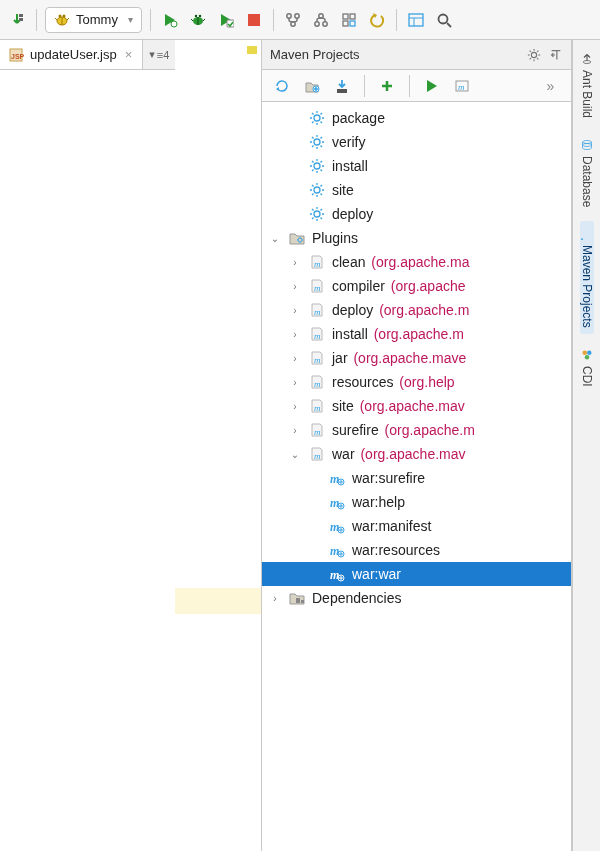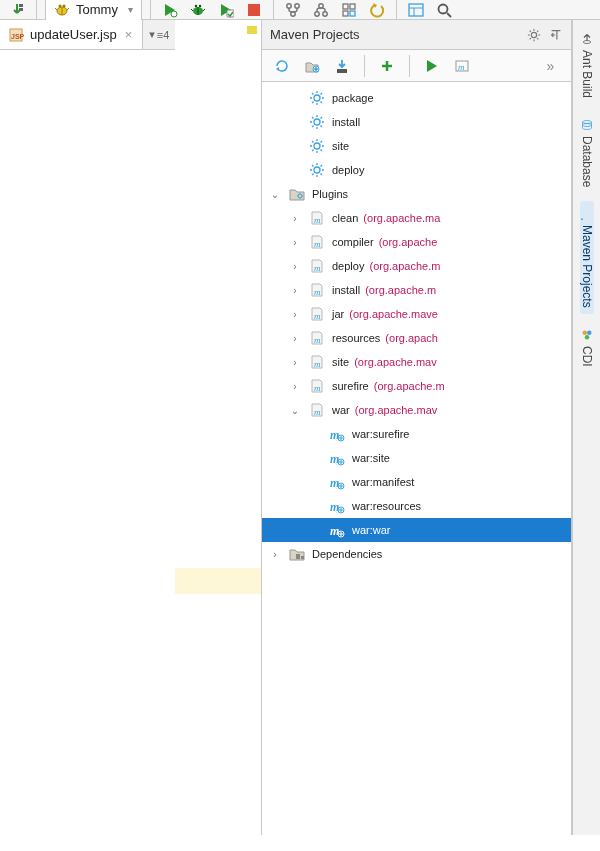--- a/index.html
+++ b/index.html
@@ -1,19 +1,19 @@
 <!DOCTYPE html>
 <html><head>
 <meta charset="utf-8">
 <style>
   * { box-sizing: border-box; margin: 0; padding: 0; }
   body { font-family: "Segoe UI", Arial, sans-serif; font-size: 13px; color: #222; background: #fff; width: 600px; height: 851px; overflow: hidden; }
 
   
-  .toolbar { display: flex; align-items: center; gap: 6px; padding: 3px 6px; border-bottom: 1px solid #c9c9c9; background: #f6f6f6; height: 20px; }
+  .toolbar { display: flex; align-items: center; gap: 6px; padding: 3px 6px; border-bottom: 1px solid #c9c9c9; background: #f6f6f6; height: 40px; }
   .tb-sep { width: 1px; height: 22px; background: #c9c9c9; margin: 0 2px; }
   .tb-btn { width: 22px; height: 22px; display: flex; align-items: center; justify-content: center; border-radius: 3px; cursor: pointer; }
   .run-config { display: flex; align-items: center; gap: 6px; border: 1px solid #c5c5c5; border-radius: 4px; padding: 2px 8px; background: #fff; cursor: pointer; height: 26px; }
   .run-config .chev { color: #888; font-size: 10px; margin-left: 4px; }
 
   
   .main { display: flex; height: calc(851px - 36px); }
   .editor-area { width: 262px; border-right: 1px solid #c9c9c9; display: flex; flex-direction: row; position: relative; }
   .tabbar { display: flex; align-items: center; border-bottom: 1px solid #c9c9c9; background: #f0f0f0; height: 30px; }
   .tab { display: flex; align-items: center; gap: 6px; padding: 4px 8px; border-right: 1px solid #c9c9c9; background: #fff; height: 100%; }
@@ -32,21 +32,21 @@
   .ptb { width: 20px; height: 20px; display: flex; align-items: center; justify-content: center; cursor: pointer; color: #5d5d5d; }
   .ptb.overflow { margin-left: auto; font-size: 14px; color: #888; letter-spacing:1px;}
 
   .tree { flex: 1; overflow: auto; padding: 4px 0; }
   .node { display: flex; align-items: center; gap: 6px; padding: 3px 4px 3px 0; white-space: nowrap; cursor: default; }
   .node.selected { background: #1b7cd0; color: #fff; }
   .ind { display: inline-block; height: 1px; }
   .tw { width: 14px; text-align: center; color: #777; font-size: 10px; user-select: none; cursor: pointer; }
   .tw.none { visibility: hidden; }
   .nico { width: 18px; height: 18px; display: flex; align-items: center; justify-content: center; }
-  .lbl { font-size: 11px; }
+  .lbl { font-size: 14px; }
   .qual { color: #be185d; margin-left: 2px; }
 
   
   .rightbar { width: 28px; background: #f2f2f2; border-left: 1px solid #c9c9c9; display: flex; flex-direction: column; align-items: center; padding-top: 6px; gap: 8px; }
   .vtab { writing-mode: vertical-rl; text-orientation: mixed; font-size: 12px; color: #444; padding: 6px 0px; border-radius: 3px; cursor: pointer; display:flex; align-items:center; gap:4px;}
   .vtab.active { background: #dbe8f5; color: #05396b; }
   .vico { width: 14px; height: 14px; display:flex;align-items:center;justify-content:center;}
 
   
   svg { display: block; }
@@ -281,60 +281,80 @@
                   <line x1="8" y1="13" x2="8" y2="15"></line>
                   <line x1="1" y1="8" x2="3" y2="8"></line>
                   <line x1="13" y1="8" x2="15" y2="8"></line>
                   <line x1="3" y1="3" x2="4.5" y2="4.5"></line>
                   <line x1="11.5" y1="11.5" x2="13" y2="13"></line>
                   <line x1="13" y1="3" x2="11.5" y2="4.5"></line>
                   <line x1="4.5" y1="11.5" x2="3" y2="13"></line>
                 </g>
               </svg>
             </span>
-            <span class="lbl">install</span>
+            <span class="lbl">verify</span>
           </div>
           <div class="node">
             <span class="ind" style="width:20px"></span>
             <span class="tw none"></span>
             <span class="nico">
               <svg width="16" height="16" viewBox="0 0 16 16">
                 <circle cx="8" cy="8" r="3" fill="none" stroke="#3aa2e3" stroke-width="1.3"></circle>
                 <g stroke="#3aa2e3" stroke-width="1.3">
                   <line x1="8" y1="1" x2="8" y2="3"></line>
                   <line x1="8" y1="13" x2="8" y2="15"></line>
                   <line x1="1" y1="8" x2="3" y2="8"></line>
                   <line x1="13" y1="8" x2="15" y2="8"></line>
                   <line x1="3" y1="3" x2="4.5" y2="4.5"></line>
                   <line x1="11.5" y1="11.5" x2="13" y2="13"></line>
                   <line x1="13" y1="3" x2="11.5" y2="4.5"></line>
                   <line x1="4.5" y1="11.5" x2="3" y2="13"></line>
                 </g>
               </svg>
             </span>
-            <span class="lbl">site</span>
+            <span class="lbl">install</span>
           </div>
           <div class="node">
             <span class="ind" style="width:20px"></span>
             <span class="tw none"></span>
             <span class="nico">
               <svg width="16" height="16" viewBox="0 0 16 16">
                 <circle cx="8" cy="8" r="3" fill="none" stroke="#3aa2e3" stroke-width="1.3"></circle>
                 <g stroke="#3aa2e3" stroke-width="1.3">
                   <line x1="8" y1="1" x2="8" y2="3"></line>
                   <line x1="8" y1="13" x2="8" y2="15"></line>
                   <line x1="1" y1="8" x2="3" y2="8"></line>
                   <line x1="13" y1="8" x2="15" y2="8"></line>
                   <line x1="3" y1="3" x2="4.5" y2="4.5"></line>
                   <line x1="11.5" y1="11.5" x2="13" y2="13"></line>
                   <line x1="13" y1="3" x2="11.5" y2="4.5"></line>
                   <line x1="4.5" y1="11.5" x2="3" y2="13"></line>
                 </g>
               </svg>
             </span>
+            <span class="lbl">site</span>
+          </div>
+          <div class="node">
+            <span class="ind" style="width:20px"></span>
+            <span class="tw none"></span>
+            <span class="nico">
+              <svg width="16" height="16" viewBox="0 0 16 16">
+                <circle cx="8" cy="8" r="3" fill="none" stroke="#3aa2e3" stroke-width="1.3"></circle>
+                <g stroke="#3aa2e3" stroke-width="1.3">
+                  <line x1="8" y1="1" x2="8" y2="3"></line>
+                  <line x1="8" y1="13" x2="8" y2="15"></line>
+                  <line x1="1" y1="8" x2="3" y2="8"></line>
+                  <line x1="13" y1="8" x2="15" y2="8"></line>
+                  <line x1="3" y1="3" x2="4.5" y2="4.5"></line>
+                  <line x1="11.5" y1="11.5" x2="13" y2="13"></line>
+                  <line x1="13" y1="3" x2="11.5" y2="4.5"></line>
+                  <line x1="4.5" y1="11.5" x2="3" y2="13"></line>
+                </g>
+              </svg>
+            </span>
             <span class="lbl">deploy</span>
           </div>
           <div class="node">
             <span class="ind" style="width:0px"></span>
             <span class="tw open">⌄</span>
             <span class="nico">
               <svg width="16" height="16" viewBox="0 0 16 16">
                 <path d="M1 4 h5 l2 2 h7 v8 h-14 z" fill="#d9d3c4" stroke="#999"></path>
                 <circle cx="11" cy="10" r="2" fill="none" stroke="#3aa2e3"></circle>
                 <g stroke="#3aa2e3" stroke-width="0.8">
@@ -404,21 +424,21 @@
           </div>
           <div class="node">
             <span class="ind" style="width:20px"></span>
             <span class="tw closed">›</span>
             <span class="nico">
               <svg width="16" height="16" viewBox="0 0 16 16">
                 <path d="M3 2 h8 l2 2 v10 h-10 z" fill="#f4f4f4" stroke="#b8b8b8"></path>
                 <text x="5" y="13" font-size="9" font-style="italic" fill="#3aa2e3" font-family="serif">m</text>
               </svg>
             </span>
-            <span class="lbl">resources <span class="qual">(org.apach</span></span>
+            <span class="lbl">resources <span class="qual">(org.help</span></span>
           </div>
           <div class="node">
             <span class="ind" style="width:20px"></span>
             <span class="tw closed">›</span>
             <span class="nico">
               <svg width="16" height="16" viewBox="0 0 16 16">
                 <path d="M3 2 h8 l2 2 v10 h-10 z" fill="#f4f4f4" stroke="#b8b8b8"></path>
                 <text x="5" y="13" font-size="9" font-style="italic" fill="#3aa2e3" font-family="serif">m</text>
               </svg>
             </span>
@@ -463,21 +483,21 @@
             <span class="ind" style="width:40px"></span>
             <span class="tw none"></span>
             <span class="nico">
               <svg width="16" height="16" viewBox="0 0 16 16">
                 <text x="1" y="13" font-size="12" font-style="italic" fill="#3aa2e3" font-family="serif" font-weight="bold">m</text>
                 <circle cx="12" cy="12" r="3" fill="none" stroke="#3aa2e3" stroke-width="1"></circle>
                 <line x1="12" y1="10" x2="12" y2="14" stroke="#3aa2e3"></line>
                 <line x1="10" y1="12" x2="14" y2="12" stroke="#3aa2e3"></line>
               </svg>
             </span>
-            <span class="lbl">war:site</span>
+            <span class="lbl">war:help</span>
           </div>
           <div class="node">
             <span class="ind" style="width:40px"></span>
             <span class="tw none"></span>
             <span class="nico">
               <svg width="16" height="16" viewBox="0 0 16 16">
                 <text x="1" y="13" font-size="12" font-style="italic" fill="#3aa2e3" font-family="serif" font-weight="bold">m</text>
                 <circle cx="12" cy="12" r="3" fill="none" stroke="#3aa2e3" stroke-width="1"></circle>
                 <line x1="12" y1="10" x2="12" y2="14" stroke="#3aa2e3"></line>
                 <line x1="10" y1="12" x2="14" y2="12" stroke="#3aa2e3"></line>

